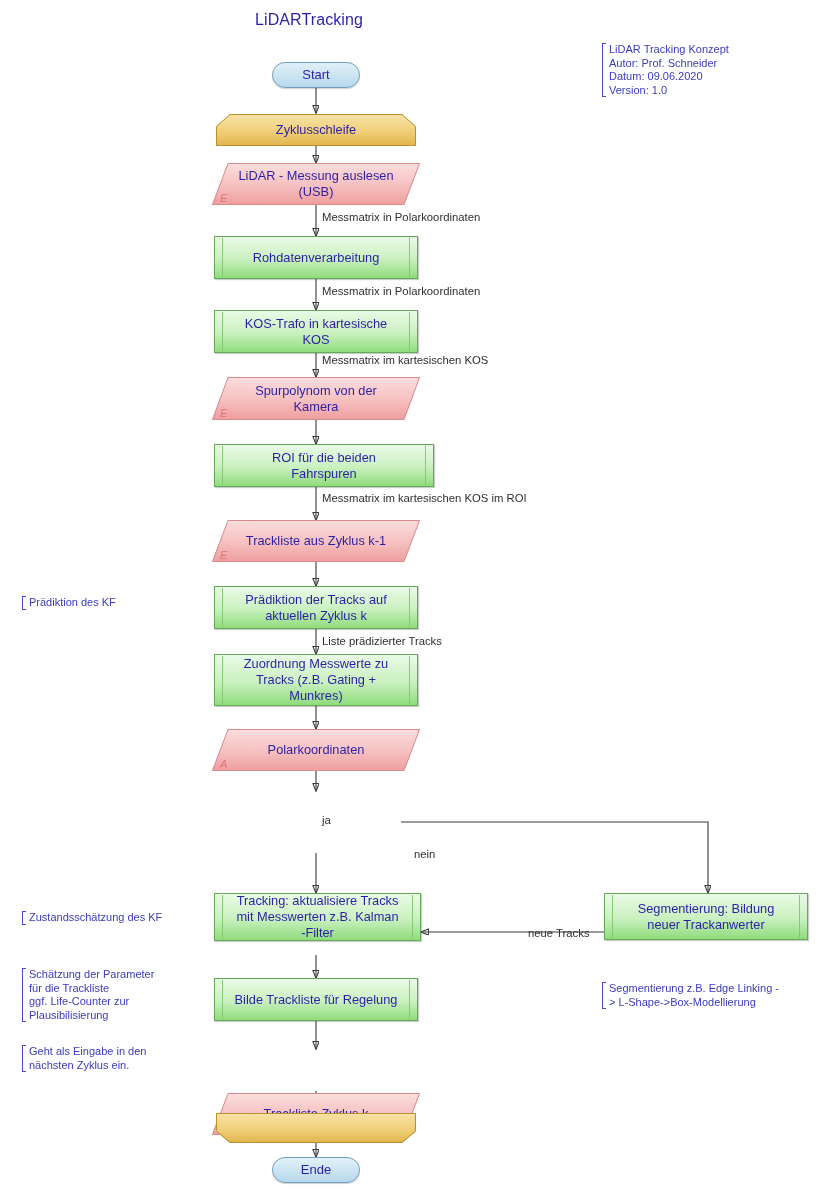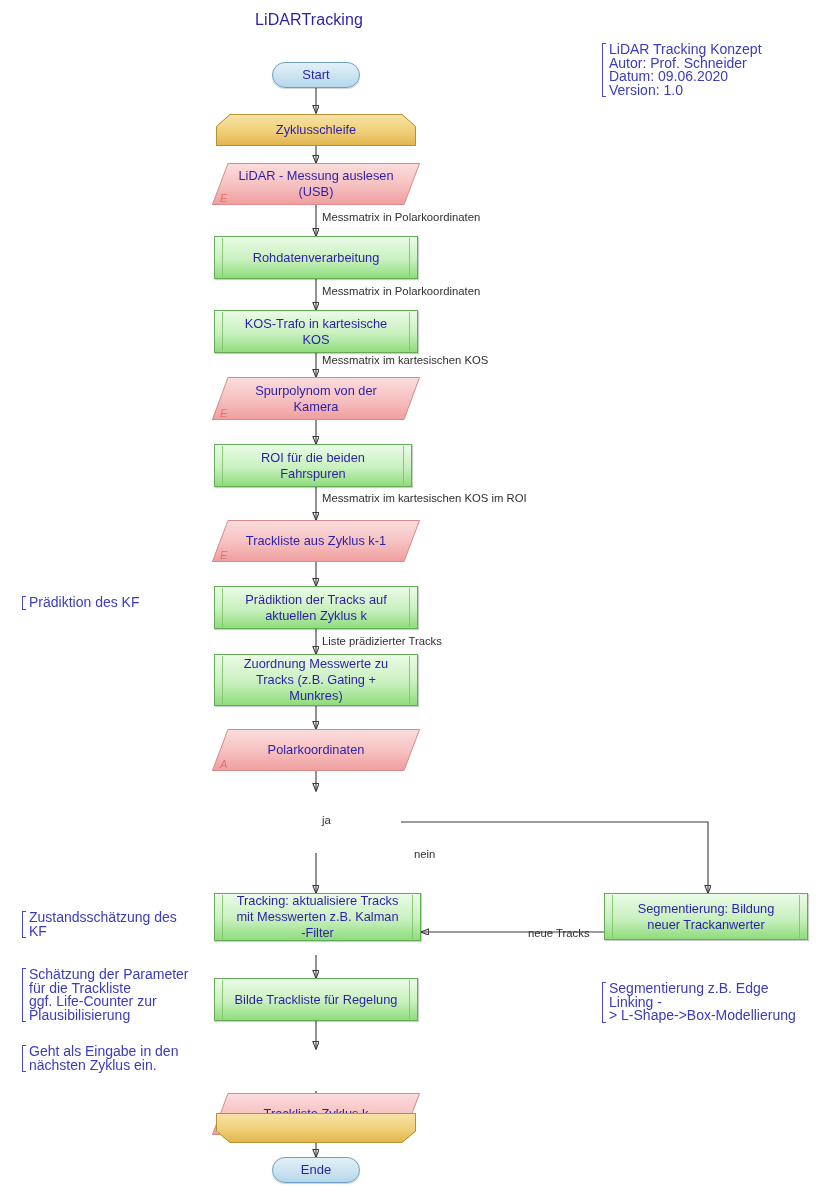--- a/index.html
+++ b/index.html
@@ -85,21 +85,21 @@
   .dec-outline{position:absolute;left:0;top:0;width:100%;height:100%;}
 
   
   .edge-label{
     position:absolute;color:#2f2f2f;font-size:11.3px;line-height:13px;
     white-space:nowrap;
   }
 
   
   .annot{
-    position:absolute;color:#3b3bbf;font-size:14px;line-height:13.5px;
+    position:absolute;color:#3b3bbf;font-size:11px;line-height:13.5px;
     padding-left:7px;white-space:pre-line;box-sizing:border-box;
   }
   .annot::before{
     content:"";position:absolute;left:0;top:0;bottom:0;width:4px;
     border:1px solid #4a4ad0;border-right:none;box-sizing:border-box;
   }
   .annot.meta{color:#3b3bbf;}
 
   svg.edges{position:absolute;left:0;top:0;width:828px;height:1200px;overflow:visible;}
   svg.edges line,svg.edges path{stroke:#3a3a3a;stroke-width:1.1;fill:none;}
@@ -198,21 +198,21 @@
   <div class="node" style="left:212px;top:377px;width:208px;height:43px;">
     <div class="n-io" style="position:absolute;left:0;top:0;width:100%;height:100%;"></div>
     <svg class="io-outline" viewBox="0 0 208 43" preserveAspectRatio="none">
       <polygon points="16,0.5 207.5,0.5 192,42.5 0.5,42.5" fill="none" stroke="#d98b8b" stroke-width="1"></polygon>
     </svg>
     <div class="label">Spurpolynom von der
 Kamera</div>
     <div class="io-mark">E</div>
   </div>
 
-  <div class="node n-proc" style="left:214px;top:444px;width:198px;height:43px;">
+  <div class="node n-proc" style="left:214px;top:444px;width:220px;height:43px;">
     <span class="bar-l"></span>
     <span class="bar-r"></span>
     <div class="label">ROI für die beiden
 Fahrspuren</div>
   </div>
 
   <div class="node" style="left:212px;top:520px;width:208px;height:42px;">
     <div class="n-io" style="position:absolute;left:0;top:0;width:100%;height:100%;"></div>
     <svg class="io-outline" viewBox="0 0 208 42" preserveAspectRatio="none">
       <polygon points="16,0.5 207.5,0.5 192,41.5 0.5,41.5" fill="none" stroke="#d98b8b" stroke-width="1"></polygon>

